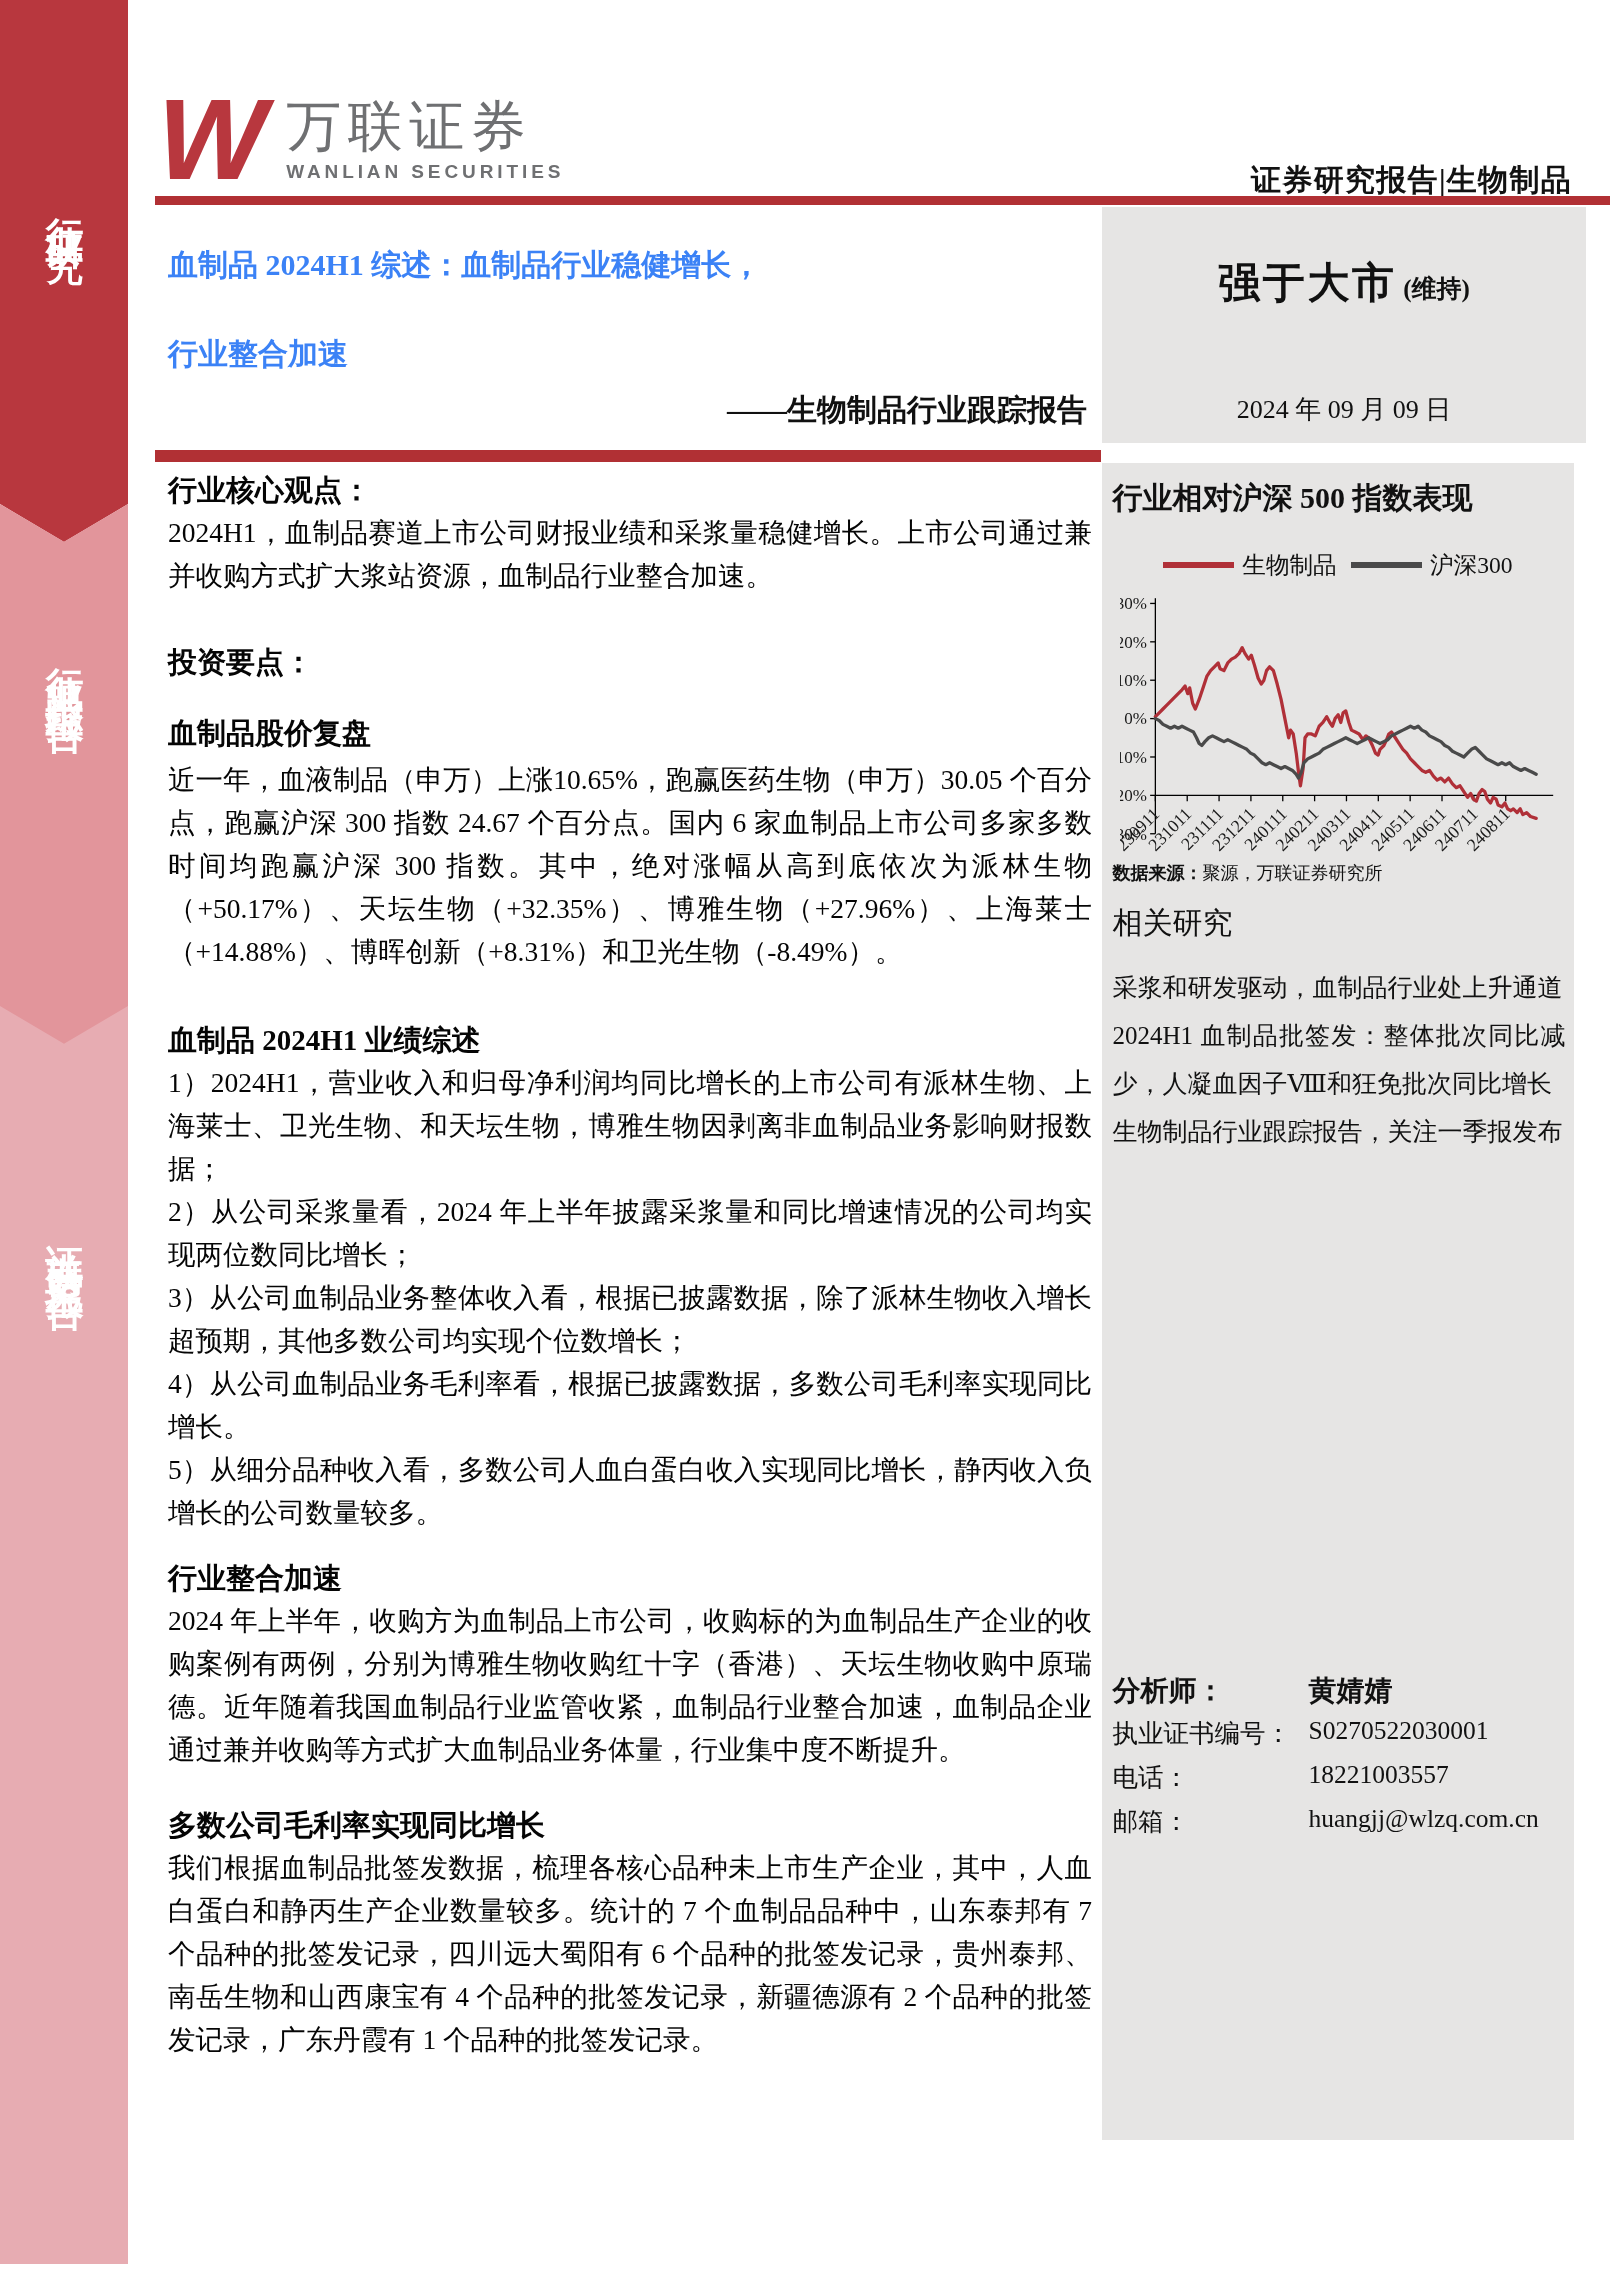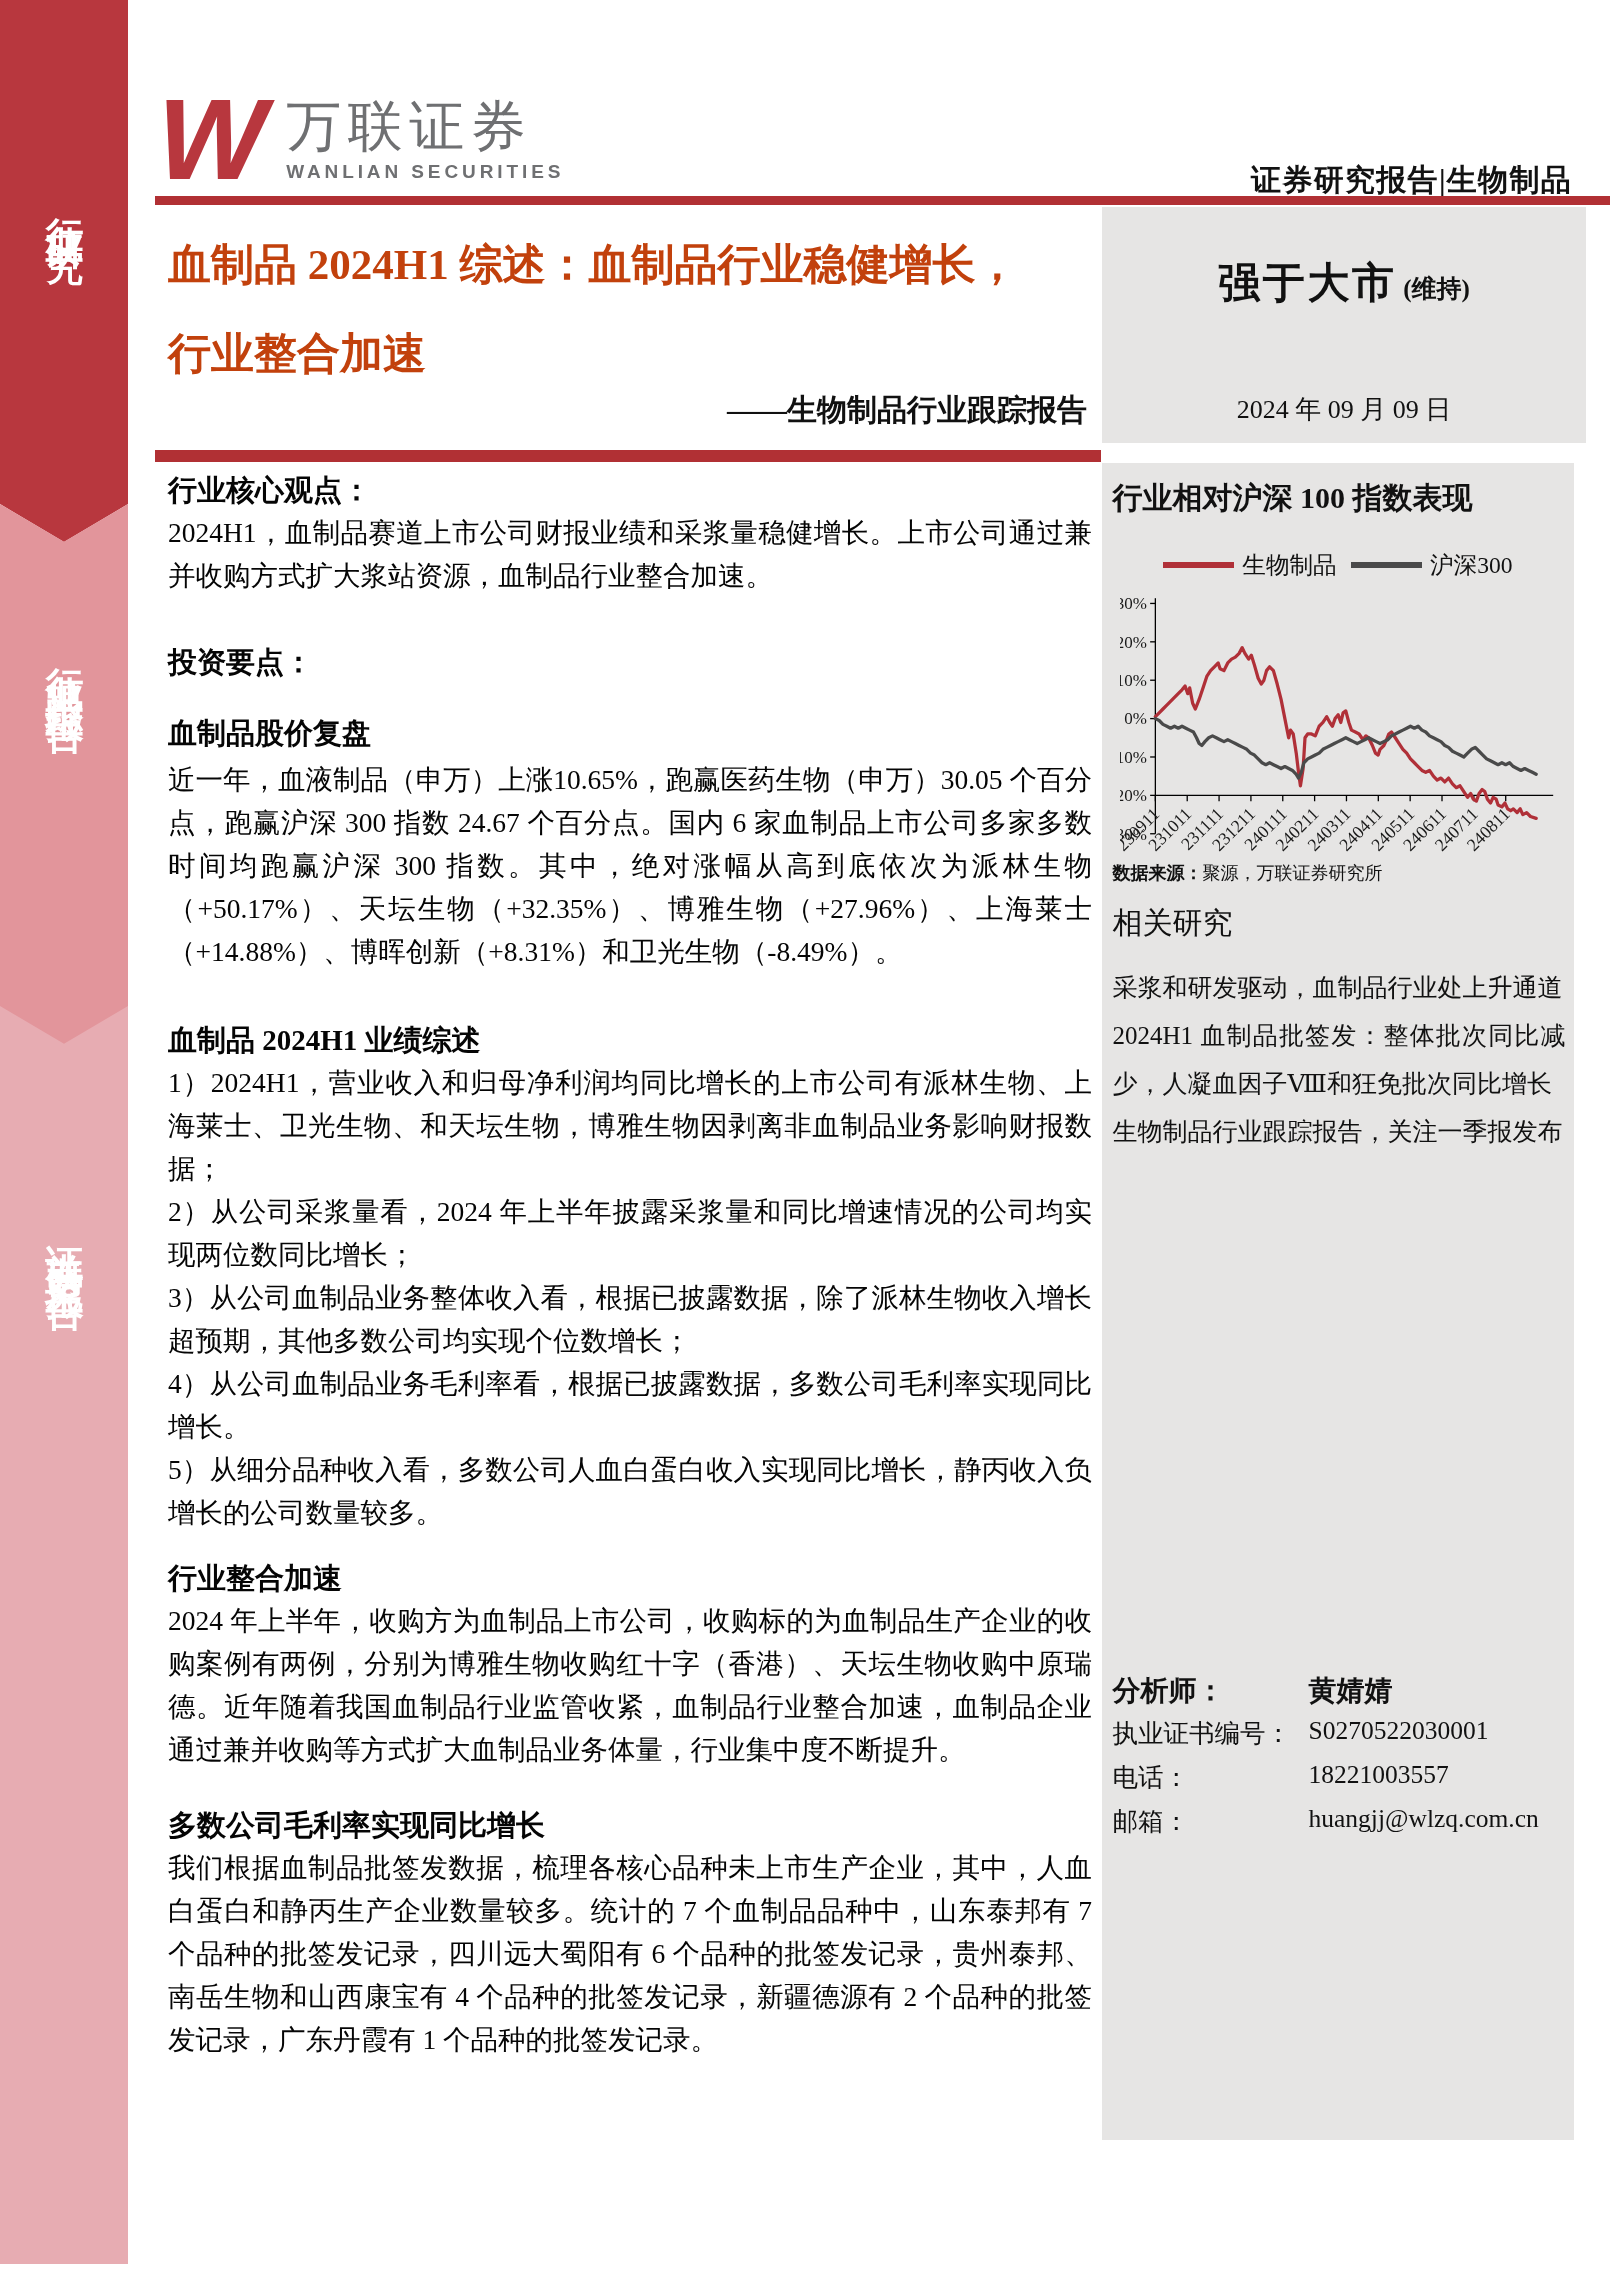--- a/index.html
+++ b/index.html
@@ -47,21 +47,21 @@
   .logo-cn{font-size:55px;line-height:59px;font-weight:normal;color:var(--logo-gray);letter-spacing:6.5px;}
   .logo-en{font-size:19px;color:var(--logo-gray);letter-spacing:3.9px;margin-top:5.2px;font-weight:bold;}
   
   .report-type{
     position:absolute;top:160px;right:51px;
     font-size:30px;font-weight:bold;color:#121212;letter-spacing:1.3px;
   }
   .rule-top{position:absolute;left:155px;top:196px;width:1455px;height:8.5px;background:var(--red1);}
   
   .title{position:absolute;left:168px;top:220px;width:929px;
-    font-size:43px;font-weight:bold;line-height:89px;color:#c2410c;}
+    font-size:30px;font-weight:bold;line-height:89px;color:#3b82f6;}
   .subtitle{position:absolute;left:168px;top:390px;width:919px;
     text-align:right;font-size:30px;font-weight:bold;}
   .rule-mid{position:absolute;left:155px;top:450px;width:946px;height:12.4px;background:var(--red1);}
   
   .left-col{
     position:absolute;left:168px;top:469px;width:924px;
     font-size:27.5px;line-height:43px;text-align:justify;color:#050505;
   }
   .left-col h3{font-size:29px;line-height:42px;font-weight:bold;text-align:left;}
   .mt-xl{margin-top:44px;}
@@ -146,21 +146,21 @@
 </div>
 
 <div class="gray-box1">
   <div class="rating-row">
     <span class="rating-text">强于大市</span><span class="rating-status">(维持)</span>
   </div>
   <div class="rating-date">2024 年 09 月 09 日</div>
 </div>
 
 <div class="gray-box2">
-  <div class="chart-title">行业相对沪深 100 指数表现</div>
+  <div class="chart-title">行业相对沪深 500 指数表现</div>
 
   <div class="legend">
     <span class="legend-item">
       <span class="swatch" style="background: rgb(176, 48, 56);"></span>
       <span>生物制品</span>
     </span>
     <span class="legend-item">
       <span class="swatch" style="background: rgb(74, 74, 74);"></span>
       <span>沪深300</span>
     </span>

